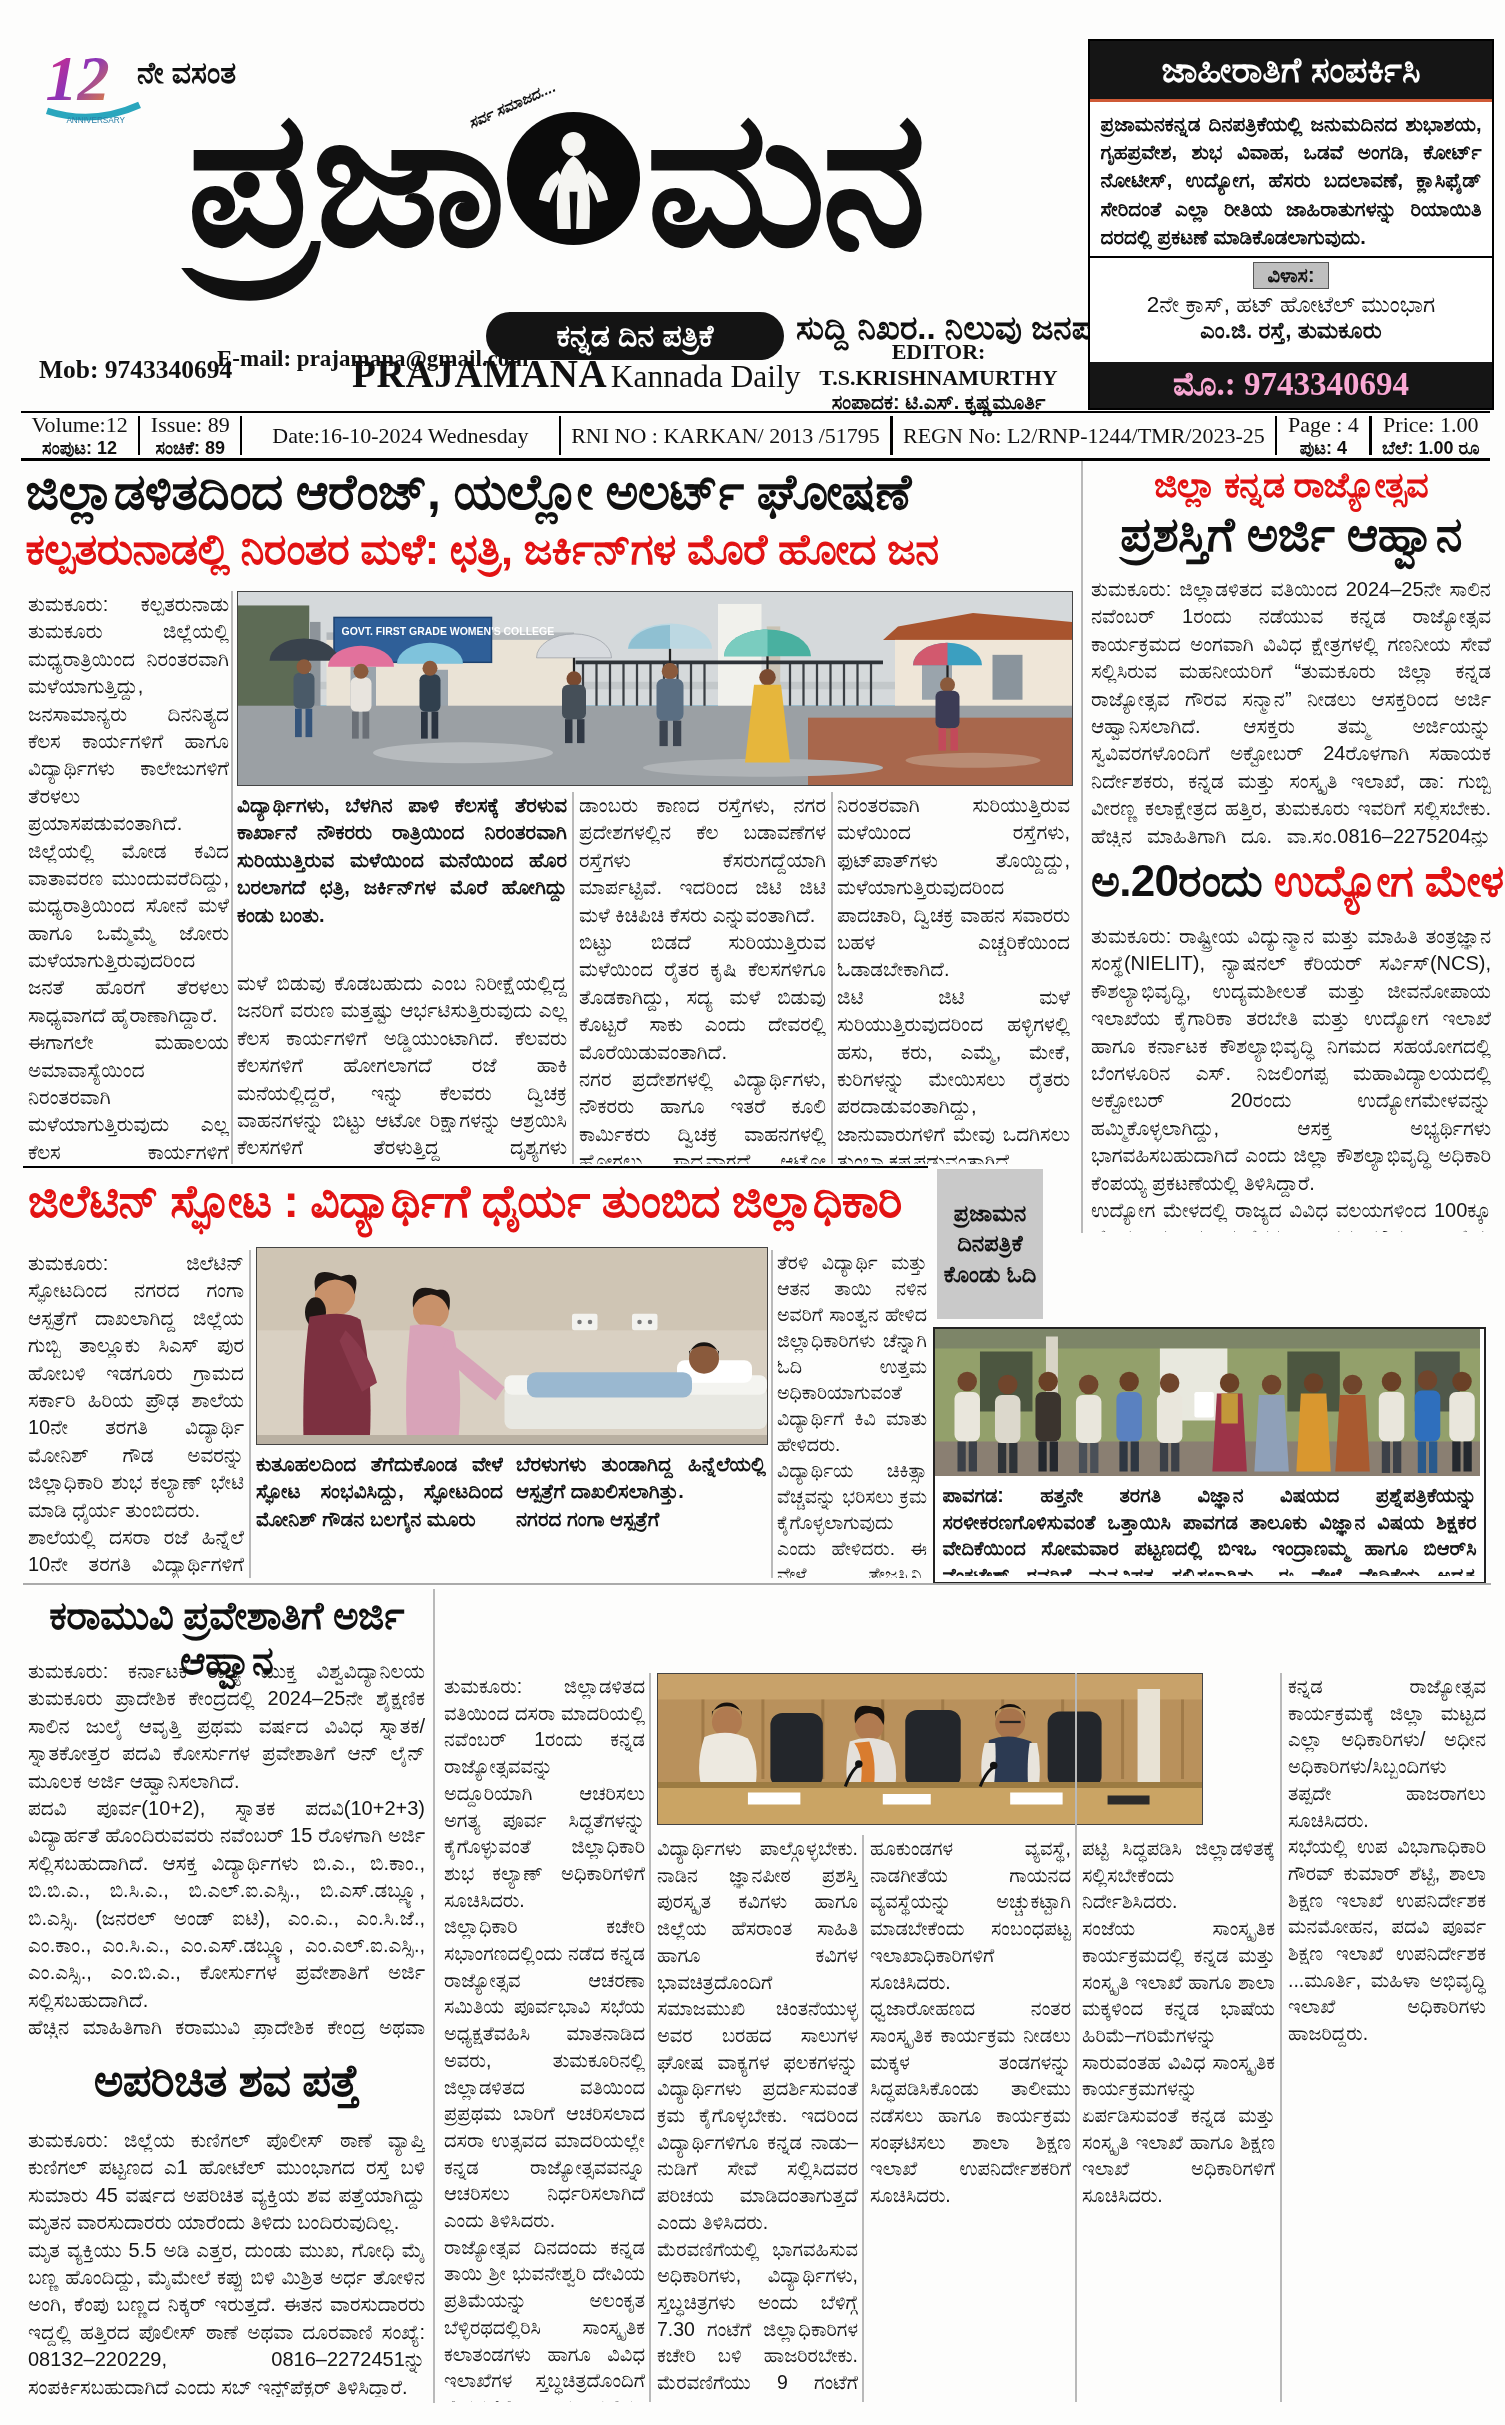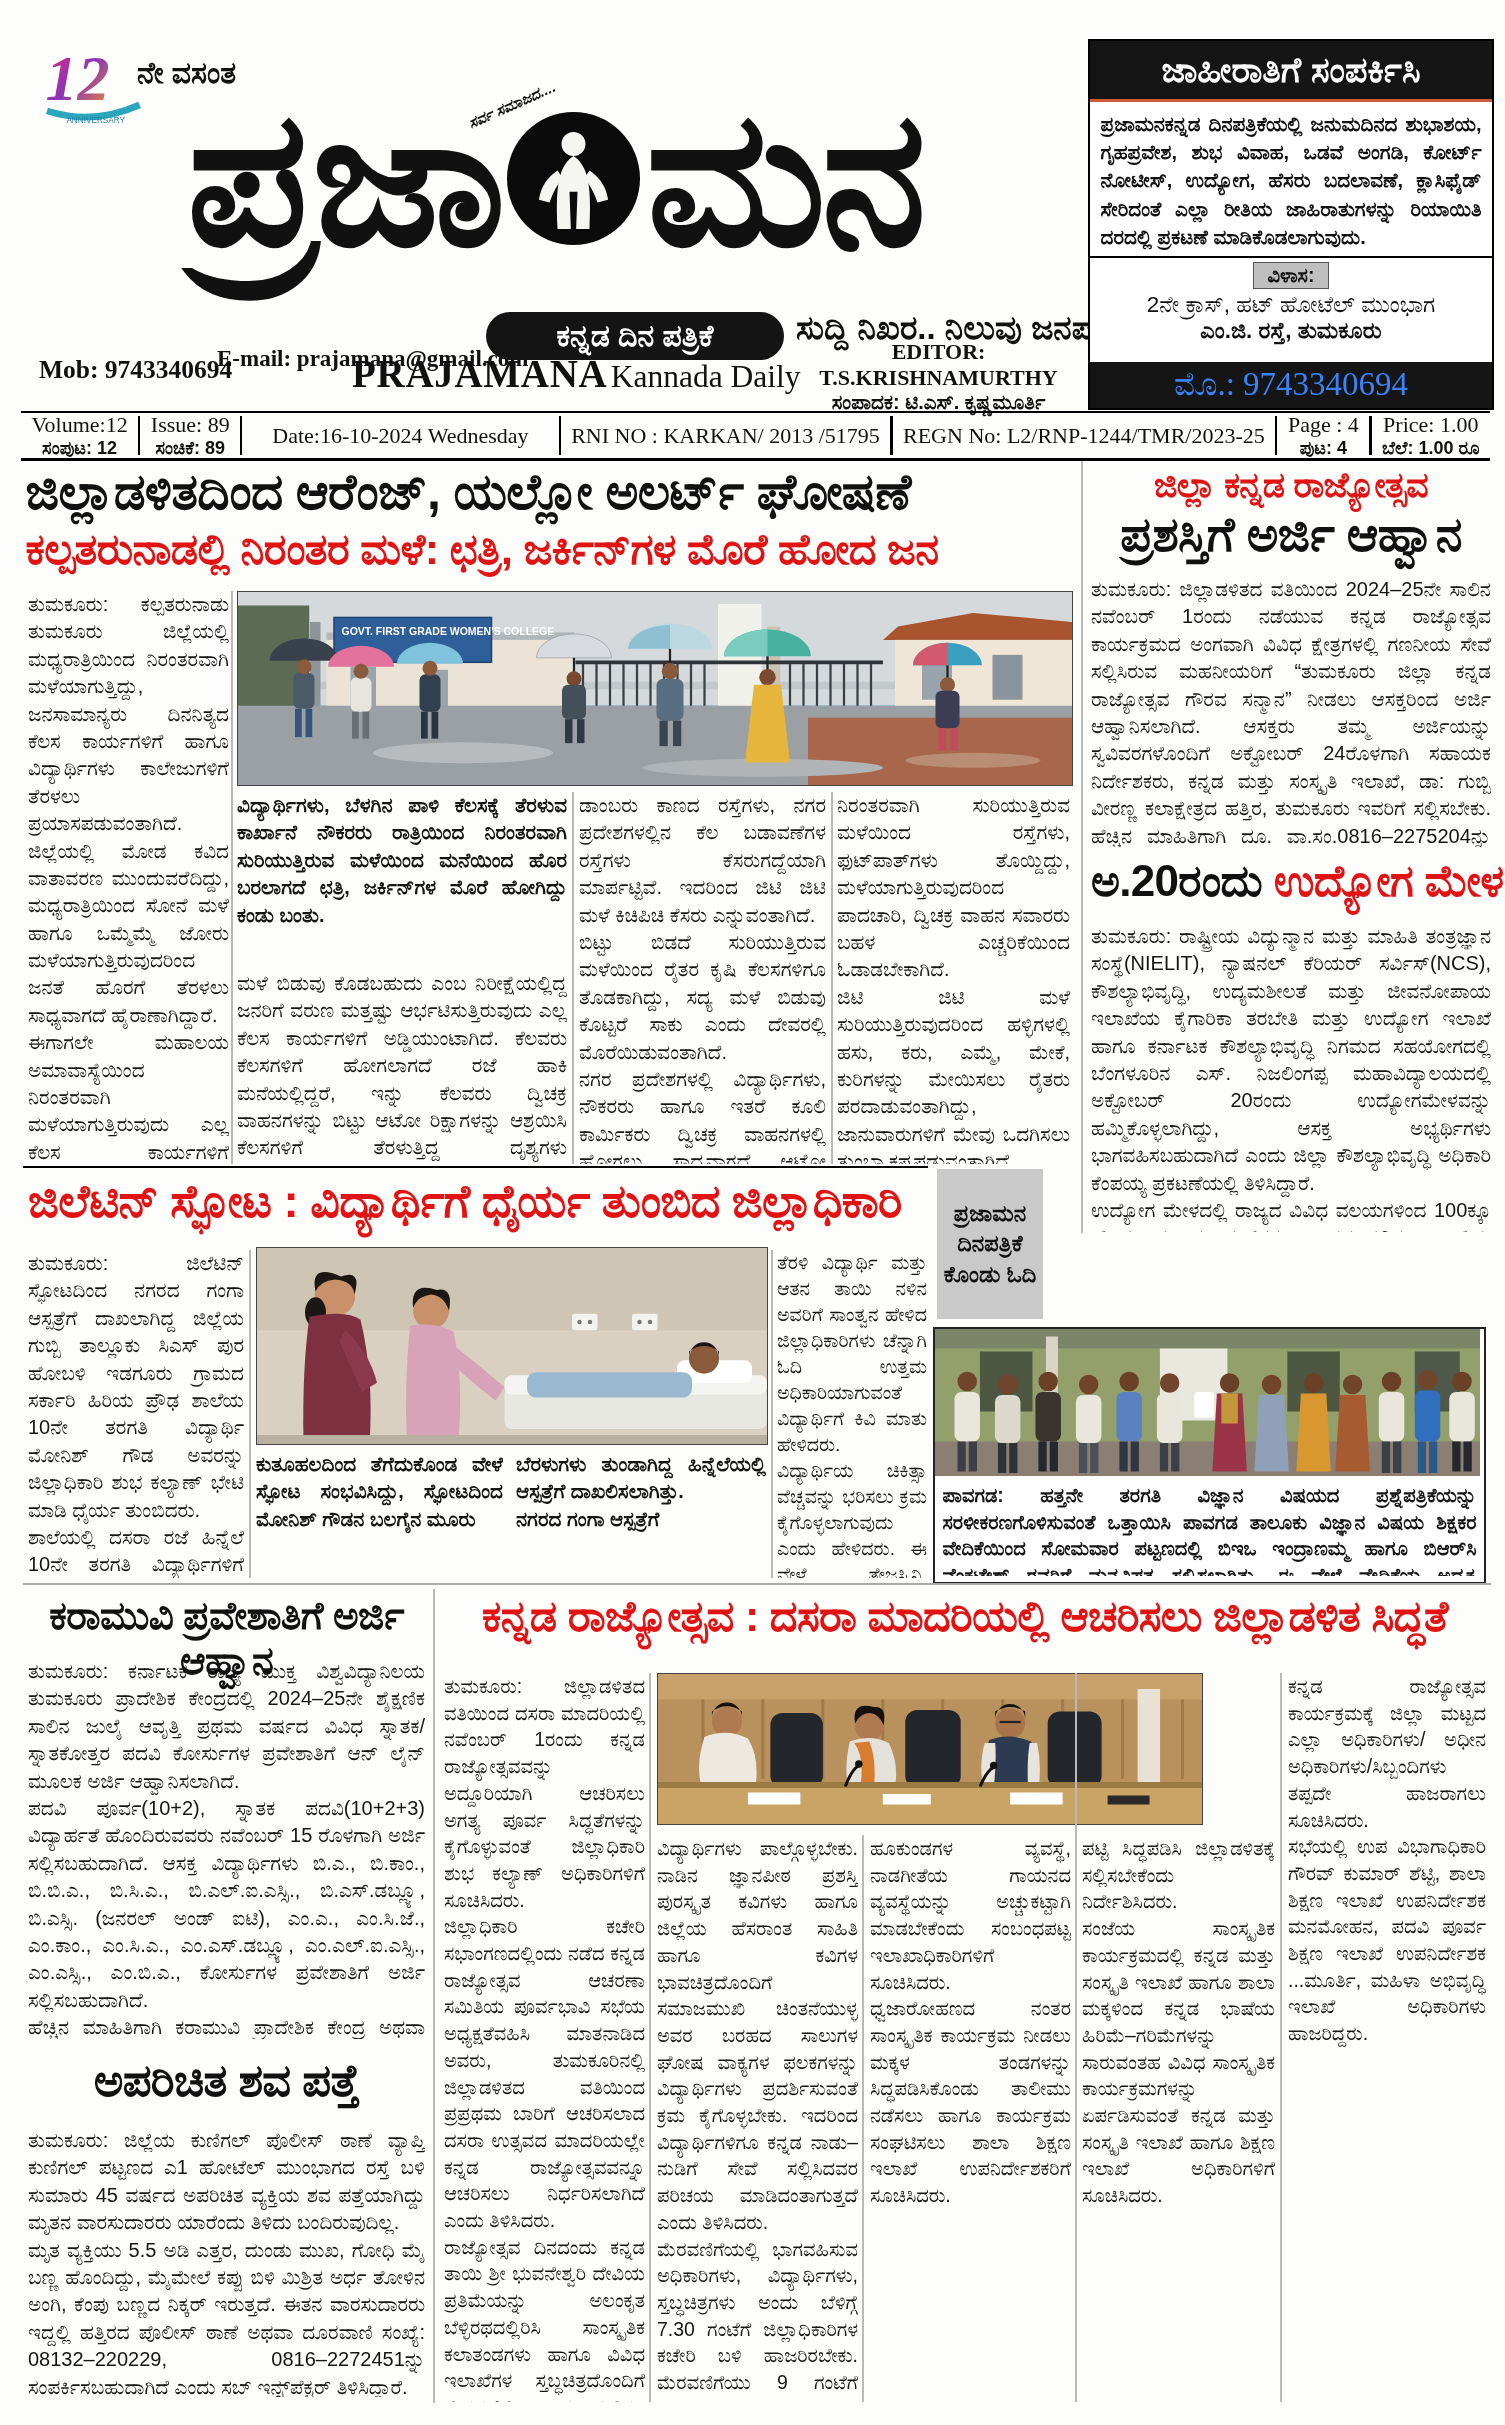--- a/index.html
+++ b/index.html
@@ -88,21 +88,21 @@
     </div>
 
     <aside class="abs ad-box" style="left:1088px;top:39px;width:402px;height:367px;">
       <div class="ad-head" style="height:58px;font-size:35px;">ಜಾಹೀರಾತಿಗೆ ಸಂಪರ್ಕಿಸಿ</div>
       <div style="padding:7.5px 10.5px 4.5px 10.5px;font-size:20px;font-weight:bold;line-height:1.42;text-align:justify;">ಪ್ರಜಾಮನಕನ್ನಡ ದಿನಪತ್ರಿಕೆಯಲ್ಲಿ ಜನುಮದಿನದ ಶುಭಾಶಯ, ಗೃಹಪ್ರವೇಶ, ಶುಭ ವಿವಾಹ, ಒಡವೆ ಅಂಗಡಿ, ಕೋರ್ಟ್ ನೋಟೀಸ್, ಉದ್ಯೋಗ, ಹೆಸರು ಬದಲಾವಣೆ, ಕ್ಲಾಸಿಫೈಡ್ ಸೇರಿದಂತೆ ಎಲ್ಲಾ ರೀತಿಯ ಜಾಹಿರಾತುಗಳನ್ನು ರಿಯಾಯಿತಿ ದರದಲ್ಲಿ ಪ್ರಕಟಣೆ ಮಾಡಿಕೊಡಲಾಗುವುದು.</div>
       <div style="border-top:2.2px solid #000;text-align:center;padding-top:4.5px;">
         <span class="pill" style="font-size:19.5px;">ವಿಳಾಸ:</span>
         <div style="font-size:22.5px;font-weight:normal;margin-top:3px;">2ನೇ ಕ್ರಾಸ್, ಹಟ್ ಹೋಟೆಲ್ ಮುಂಭಾಗ</div>
         <div style="font-size:22.5px;font-weight:bold;">ಎಂ.ಜಿ. ರಸ್ತೆ, ತುಮಕೂರು</div>
       </div>
-      <div class="serif" style="position:absolute;left:0;right:0;bottom:0;height:46px;background:#151515;color:#3b82f6;font-size:33px;font-weight:normal;display:flex;align-items:center;justify-content:center;margin-top:7px;">ಮೊ.: 9743340694</div>
+      <div class="serif" style="position:absolute;left:0;right:0;bottom:0;height:46px;background:#151515;color:#f9a8d4;font-size:33px;font-weight:bold;display:flex;align-items:center;justify-content:center;margin-top:7px;">ಮೊ.: 9743340694</div>
     </aside>
   </header>
 
   <div class="abs info-bar" style="left:21px;top:411px;width:1469px;height:45px;">
     <div class="info-item">
       <span class="en">Volume:12</span>
       <span class="knl">ಸಂಪುಟ: 12</span>
     </div>
     <div class="info-sep"></div>
     <div class="info-item">
@@ -409,21 +409,20 @@
   <div class="abs body-txt" style="left:28px;top:1658px;width:397px;height:381px;">ತುಮಕೂರು: ಕರ್ನಾಟಕ ರಾಜ್ಯ ಮುಕ್ತ ವಿಶ್ವವಿದ್ಯಾನಿಲಯ ತುಮಕೂರು ಪ್ರಾದೇಶಿಕ ಕೇಂದ್ರದಲ್ಲಿ 2024–25ನೇ ಶೈಕ್ಷಣಿಕ ಸಾಲಿನ ಜುಲೈ ಆವೃತ್ತಿ ಪ್ರಥಮ ವರ್ಷದ ವಿವಿಧ ಸ್ನಾತಕ/ ಸ್ನಾತಕೋತ್ತರ ಪದವಿ ಕೋರ್ಸುಗಳ ಪ್ರವೇಶಾತಿಗೆ ಆನ್ ಲೈನ್ ಮೂಲಕ ಅರ್ಜಿ ಆಹ್ವಾನಿಸಲಾಗಿದೆ.
 ಪದವಿ ಪೂರ್ವ(10+2), ಸ್ನಾತಕ ಪದವಿ(10+2+3) ವಿದ್ಯಾರ್ಹತೆ ಹೊಂದಿರುವವರು ನವೆಂಬರ್ 15 ರೊಳಗಾಗಿ ಅರ್ಜಿ ಸಲ್ಲಿಸಬಹುದಾಗಿದೆ. ಆಸಕ್ತ ವಿದ್ಯಾರ್ಥಿಗಳು ಬಿ.ಎ., ಬಿ.ಕಾಂ., ಬಿ.ಬಿ.ಎ., ಬಿ.ಸಿ.ಎ., ಬಿ.ಎಲ್.ಐ.ಎಸ್ಸಿ., ಬಿ.ಎಸ್.ಡಬ್ಲ್ಯೂ, ಬಿ.ಎಸ್ಸಿ. (ಜನರಲ್ ಅಂಡ್ ಐಟಿ), ಎಂ.ಎ., ಎಂ.ಸಿ.ಜೆ., ಎಂ.ಕಾಂ., ಎಂ.ಸಿ.ಎ., ಎಂ.ಎಸ್.ಡಬ್ಲ್ಯೂ, ಎಂ.ಎಲ್.ಐ.ಎಸ್ಸಿ., ಎಂ.ಎಸ್ಸಿ., ಎಂ.ಬಿ.ಎ., ಕೋರ್ಸುಗಳ ಪ್ರವೇಶಾತಿಗೆ ಅರ್ಜಿ ಸಲ್ಲಿಸಬಹುದಾಗಿದೆ.
 ಹೆಚ್ಚಿನ ಮಾಹಿತಿಗಾಗಿ ಕರಾಮುವಿ ಪ್ರಾದೇಶಿಕ ಕೇಂದ್ರ ಅಥವಾ ದೂರವಾಣಿ ಸಂಖ್ಯೆ: 0816– 2955580, 9844506629, 9886112434, 7349474339ನ್ನು ಸಂಪರ್ಕಿಸಬಹುದೆಂದು ಪ್ರಾದೇಶಿಕ ನಿರ್ದೇಶಕ ಡಾ|| ಆರ್. ಲೋಕೇಶ ಪ್ರಕಟಣೆಯಲ್ಲಿ ತಿಳಿಸಿದ್ದಾರೆ.</div>
 
   <div class="abs hl center" style="left:28px;top:2055px;width:397px;font-size:45px;">ಅಪರಿಚಿತ ಶವ ಪತ್ತೆ</div>
   <div class="abs body-txt" style="left:28px;top:2127px;width:397px;height:270px;">ತುಮಕೂರು: ಜಿಲ್ಲೆಯ ಕುಣಿಗಲ್ ಪೊಲೀಸ್ ಠಾಣೆ ವ್ಯಾಪ್ತಿ ಕುಣಿಗಲ್ ಪಟ್ಟಣದ ಎ1 ಹೋಟೆಲ್ ಮುಂಭಾಗದ ರಸ್ತೆ ಬಳಿ ಸುಮಾರು 45 ವರ್ಷದ ಅಪರಿಚಿತ ವ್ಯಕ್ತಿಯ ಶವ ಪತ್ತೆಯಾಗಿದ್ದು ಮೃತನ ವಾರಸುದಾರರು ಯಾರೆಂದು ತಿಳಿದು ಬಂದಿರುವುದಿಲ್ಲ.
 ಮೃತ ವ್ಯಕ್ತಿಯು 5.5 ಅಡಿ ಎತ್ತರ, ದುಂಡು ಮುಖ, ಗೋಧಿ ಮೈ ಬಣ್ಣ ಹೊಂದಿದ್ದು, ಮೈಮೇಲೆ ಕಪ್ಪು ಬಿಳಿ ಮಿಶ್ರಿತ ಅರ್ಧ ತೋಳಿನ ಅಂಗಿ, ಕೆಂಪು ಬಣ್ಣದ ನಿಕ್ಕರ್ ಇರುತ್ತದೆ. ಈತನ ವಾರಸುದಾರರು ಇದ್ದಲ್ಲಿ ಹತ್ತಿರದ ಪೊಲೀಸ್ ಠಾಣೆ ಅಥವಾ ದೂರವಾಣಿ ಸಂಖ್ಯೆ: 08132–220229, 0816–2272451ನ್ನು ಸಂಪರ್ಕಿಸಬಹುದಾಗಿದೆ ಎಂದು ಸಬ್ ಇನ್ಸ್‌ಪೆಕ್ಟರ್ ತಿಳಿಸಿದ್ದಾರೆ.</div>
 
   <div class="abs vrule" style="left:433px;top:1589px;height:814px;"></div>
 
-  <div class="abs hl red center" style="left:444px;top:1592px;width:1042px;font-size:43px;">ಕನ್ನಡ ರಾಜ್ಯೋತ್ಸವ : ದಸರಾ ಮಾದರಿಯಲ್ಲಿ ಆಚರಿಸಲು ಜಿಲ್ಲಾಡಳಿತ ಸಿದ್ಧತೆ</div>
 
   <div class="abs photo-frame" style="left:657px;top:1673px;width:544px;height:150px;">
     <svg viewBox="0 0 726 200" preserveAspectRatio="none">
       <rect width="726" height="200" fill="#b9915c"></rect>
       <rect width="726" height="34" fill="#c8a26a"></rect>
       <g stroke="#a07a48" stroke-width="4">
         <line x1="60" y1="34" x2="60" y2="140"></line>
           <line x1="140" y1="34" x2="140" y2="140"></line>
           <line x1="220" y1="34" x2="220" y2="140"></line>
           <line x1="300" y1="34" x2="300" y2="140"></line>

